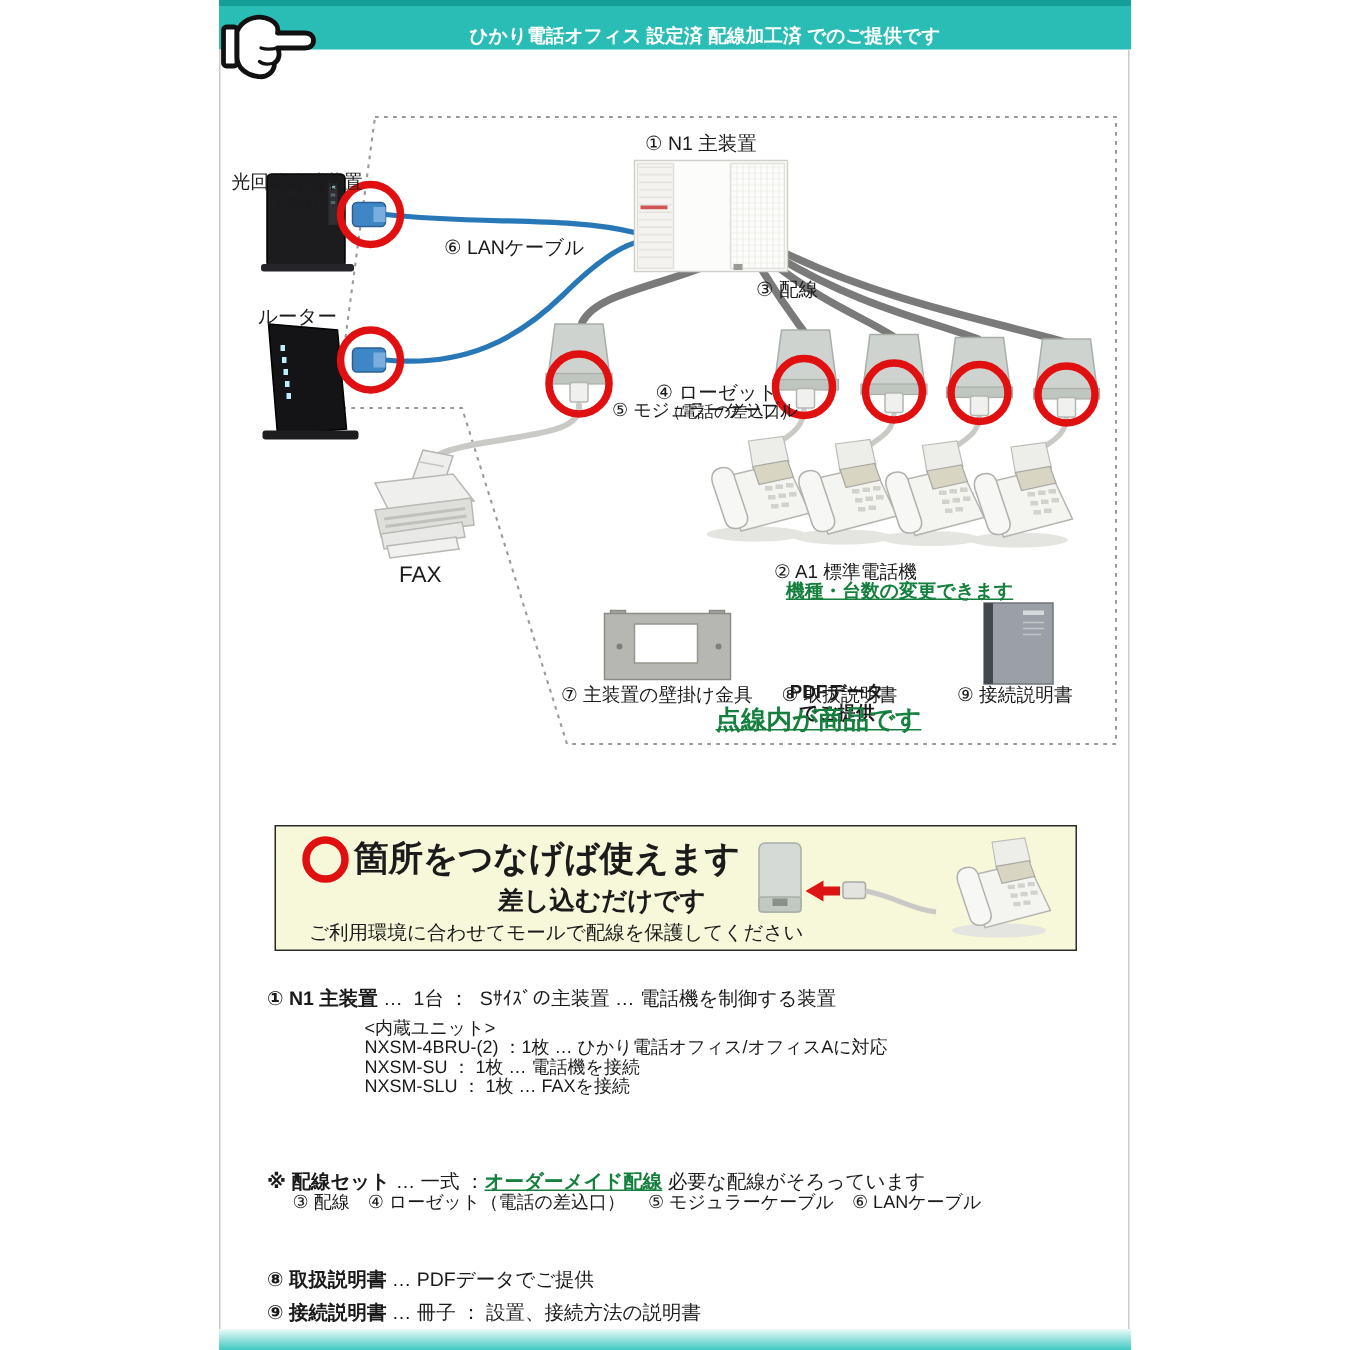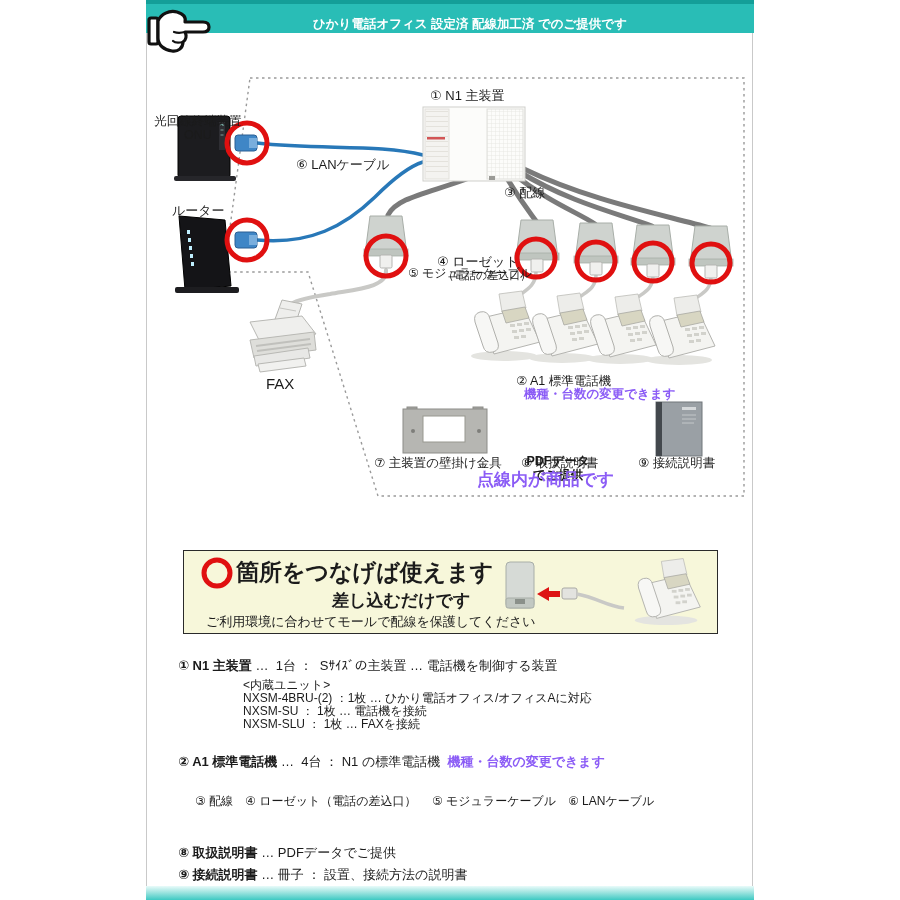--- a/index.html
+++ b/index.html
@@ -1,21 +1,21 @@
 <!DOCTYPE html>
 <html><head>
 <meta charset="utf-8">
 <style>
   html,body{margin:0;padding:0;background:#fff;}
   .stage{position:relative;width:900px;height:900px;background:#fff;overflow:hidden;
          font-family:"Liberation Sans","DejaVu Sans",sans-serif;color:#1b1b1b;}
   .abs{position:absolute;}
   .lbl{position:absolute;font-size:13px;line-height:1.18;white-space:pre;}
   .b{font-weight:bold;}
-  .red{color:#8b5cf6;font-weight:bold;}
+  .red{color:#15803d;font-weight:bold;text-decoration:underline;}
   .ctr{text-align:center;}
   
   .hdr{position:absolute;left:146px;top:0;width:608px;height:33px;background:#29bdb6;border-top:4px solid #149e98;box-sizing:border-box;}
   .hdr-title{position:absolute;left:207px;top:4px;font-size:28px;font-weight:bold;color:#fff;letter-spacing:1px;}
   .hdr-sub{position:absolute;left:313px;top:16px;font-size:12.5px;font-weight:bold;color:#fff;white-space:pre;}
   
   .sideL{position:absolute;left:146px;top:33px;width:1px;height:853px;background:#c9c9c9;}
   .sideR{position:absolute;left:752px;top:33px;width:1px;height:853px;background:#c9c9c9;}
   
   .ybox{position:absolute;left:183px;top:550px;width:535px;height:84px;background:#f7f7da;border:1.5px solid #2a2a2a;box-sizing:border-box;}
@@ -239,20 +239,20 @@
   <div class="y-head" style="z-index:2;">箇所をつなげば使えます</div>
   <div class="y-sub" style="z-index:2;">差し込むだけです</div>
   <div class="y-note" style="z-index:2;">ご利用環境に合わせてモールで配線を保護してください</div>
 
   <div class="row b" style="top:657px;z-index:2;"><span>① N1 主装置</span><span class="n"> …  1台 ：  Sｻｲｽﾞの主装置 … 電話機を制御する装置</span></div>
   <div class="sub" style="top:677px;z-index:2;">&lt;内蔵ユニット&gt;</div>
   <div class="sub" style="top:690px;z-index:2;">NXSM-4BRU-(2) ：1枚 … ひかり電話オフィス/オフィスAに対応</div>
   <div class="sub" style="top:703px;z-index:2;">NXSM-SU ： 1枚 … 電話機を接続</div>
   <div class="sub" style="top:716px;z-index:2;">NXSM-SLU ： 1枚 … FAXを接続</div>
 
-  <div class="row b" style="top:753px;z-index:2;"><span>② A1 標準電話機</span><span class="n"> …  4台 ： N1 の標準電話機  </span><span class="red">機種・台数の変更できます</span></div>
-
+
+  <div class="row b" style="top:779px;z-index:2;"><span>※ 配線セット</span><span class="n"> … 一式 ：</span><span class="red">オーダーメイド配線</span><span class="n"> 必要な配線がそろっています</span></div>
   <div class="sub" style="left:195px;top:793px;z-index:2;">③ 配線　④ ローゼット（電話の差込口）　 ⑤ モジュラーケーブル　⑥ LANケーブル</div>
 
   <div class="row b" style="top:844px;z-index:2;"><span>⑧ 取扱説明書</span><span class="n"> … PDFデータでご提供</span></div>
   <div class="row b" style="top:866px;z-index:2;"><span>⑨ 接続説明書</span><span class="n"> … 冊子 ： 設置、接続方法の説明書</span></div>
 
 </div>
 
 </body></html>

